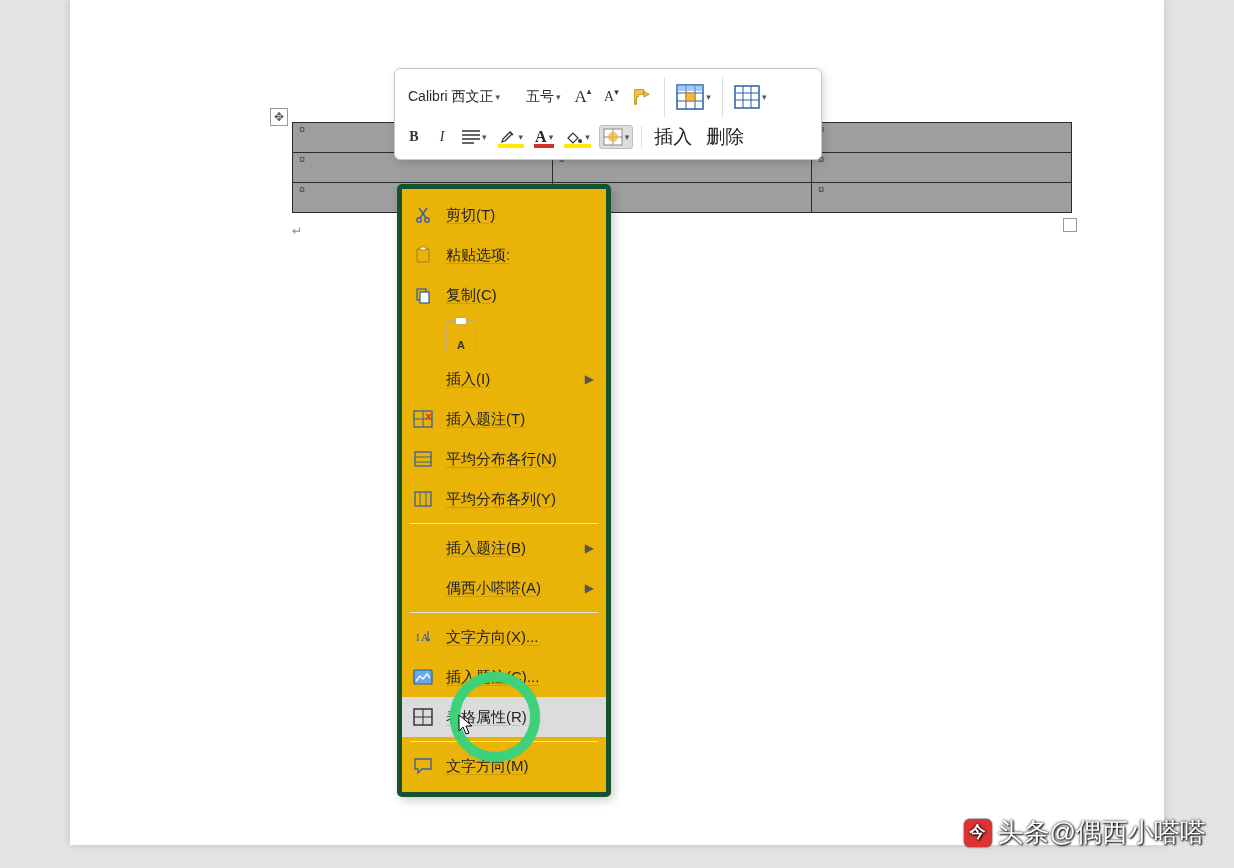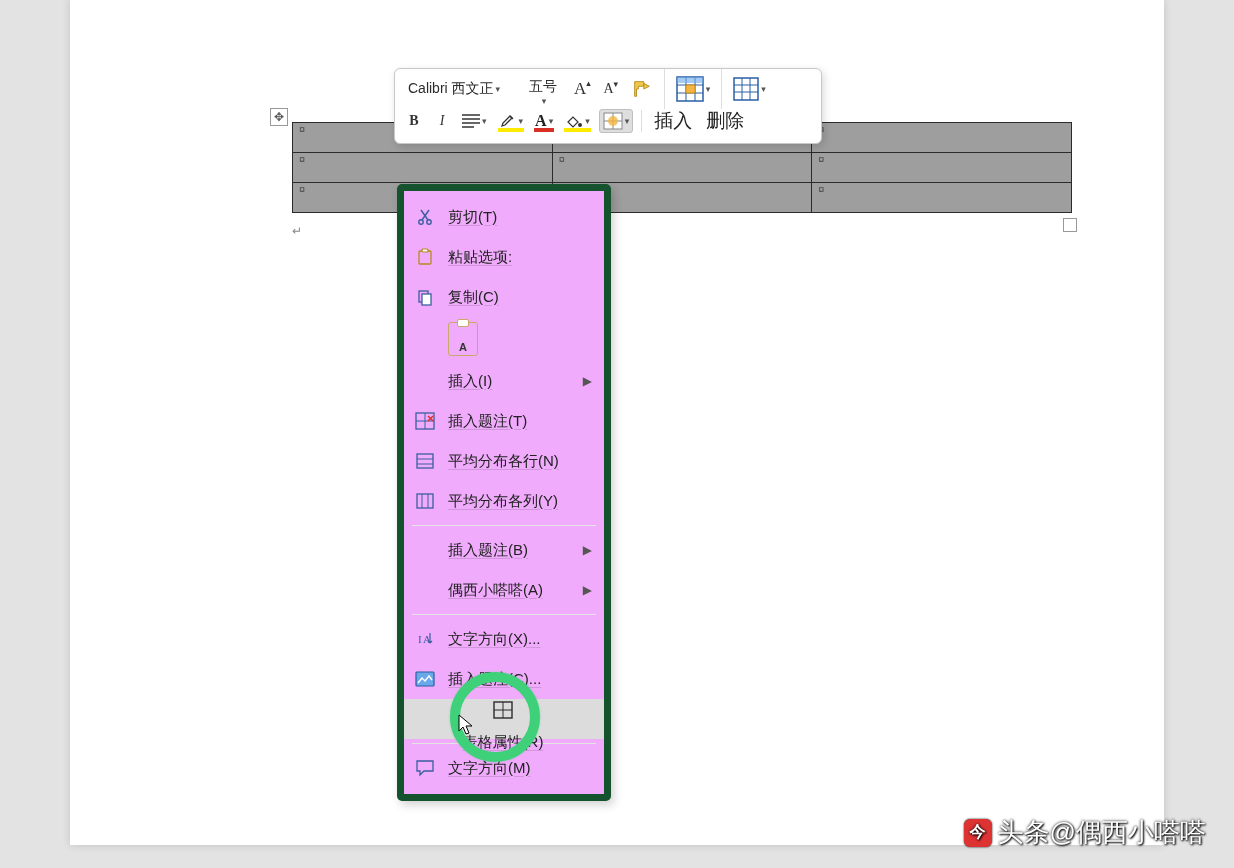--- a/index.html
+++ b/index.html
@@ -66,76 +66,76 @@
     left: 324px;
     top: 68px;
     width: 428px;
     background: #fff;
     border: 1px solid #c8c8c8;
     border-radius: 6px;
     box-shadow: 2px 3px 8px rgba(0,0,0,0.15);
     padding: 4px 8px 6px 8px;
     z-index: 5;
   }
-  .mt-row { display: flex; align-items: center; gap: 6px; height: 32px; }
+  .mt-row { display: flex; align-items: center; gap: 6px; height: 32px; margin-top: 8px; }
   .mt-btn {
     display: inline-flex; align-items: center; justify-content: center;
     min-width: 22px; height: 24px;
     padding: 0 3px;
     position: relative;
     color: #333;
     font-size: 14px;
     cursor: default;
   }
   .mt-btn.big { min-width: 32px; height: 30px; }
   .mt-dd { font-size: 9px; color: #555; margin-left: 2px; }
   .font-box {
     display: inline-flex; align-items: center;
     border: 1px solid transparent;
     height: 24px; padding: 0 4px;
     font-size: 14px; color: #2b2b2b;
   }
   .font-box.sel { min-width: 112px; }
-  .font-box.size { min-width: 44px; flex-direction: column; }
+  .font-box.size { min-width: 44px; }
   .mt-sep { width: 1px; height: 40px; background: #ddd; align-self: center; margin: 0 2px; }
   .mt-sep.short { height: 22px; }
   .mt-label { font-size: 19px; color: #222; padding: 0 4px; }
   .mt-icon-svg { width: 22px; height: 22px; display:block; }
   .mt-highlight-bar {
     position:absolute; left:2px; right:2px; bottom:1px; height:4px;
   }
   .mt-color-A { font-weight: 600; font-family: "Times New Roman", serif; font-size:16px; }
   .mt-bucket { width:18px; height:14px; }
   .mt-shade-btn {
     background:#dedede; border:1px solid #bfbfbf; border-radius:3px;
     padding:2px 3px; display:inline-flex; align-items:center;
   }
   
   .ctx {
     position: absolute;
     left: 327px;
     top: 184px;
     width: 214px;
-    background: #f0abfc;
-    border: 7px solid #14532d;
+    background: #eab308;
+    border: 5px solid #14532d;
     border-radius: 5px;
     box-shadow: 3px 4px 10px rgba(0,0,0,0.18);
     padding: 6px 0;
     z-index: 6;
   }
   .ctx-item {
     display: flex; align-items: center;
     height: 40px;
     padding: 0 12px 0 10px;
     font-size: 15px;
     color: #222;
     gap: 12px;
     position: relative;
   }
-  .ctx-item.hover { background: #dcdcdc; flex-direction: column; }
+  .ctx-item.hover { background: #dcdcdc; }
   .ctx-icon { width: 22px; height: 22px; display:inline-flex; align-items:center; justify-content:center; color:#2b4b7a; flex-shrink:0;}
   .ctx-label { flex: 1; white-space: nowrap; text-decoration: underline; text-decoration-color: rgba(0,0,0,0.12); text-underline-offset: 3px;}
   .ctx-arrow { font-size: 12px; color: #555; }
   .ctx-sep { height: 1px; background: #e4e4e4; margin: 4px 8px; }
   .ctx-paste-sub { height: 44px; padding-left: 44px; display:flex; align-items:center;}
   .paste-box {
     width:30px; height:34px; border:1px solid #c9a96a; border-radius:3px;
     display:flex; align-items:flex-end; justify-content:center; position:relative;
   }
   .paste-box:before{

